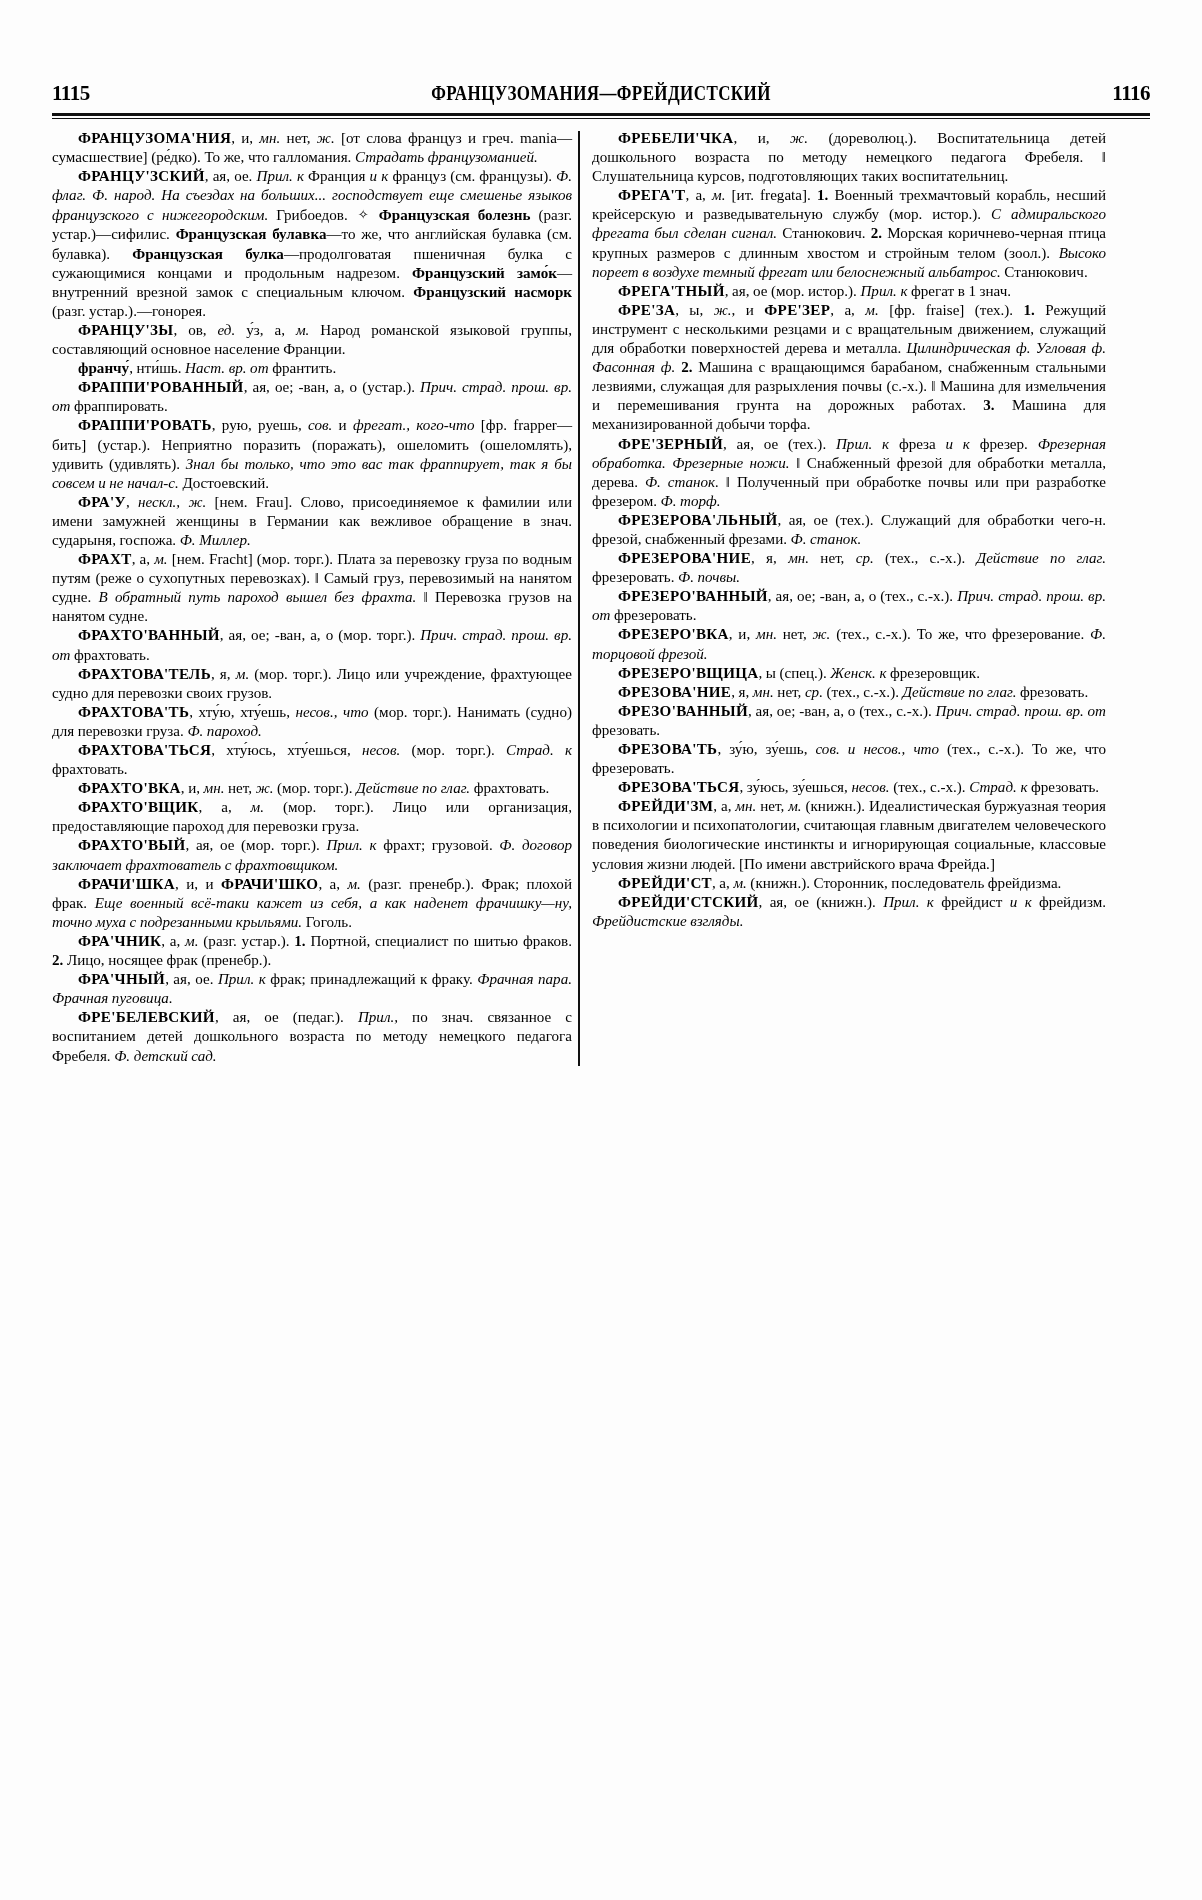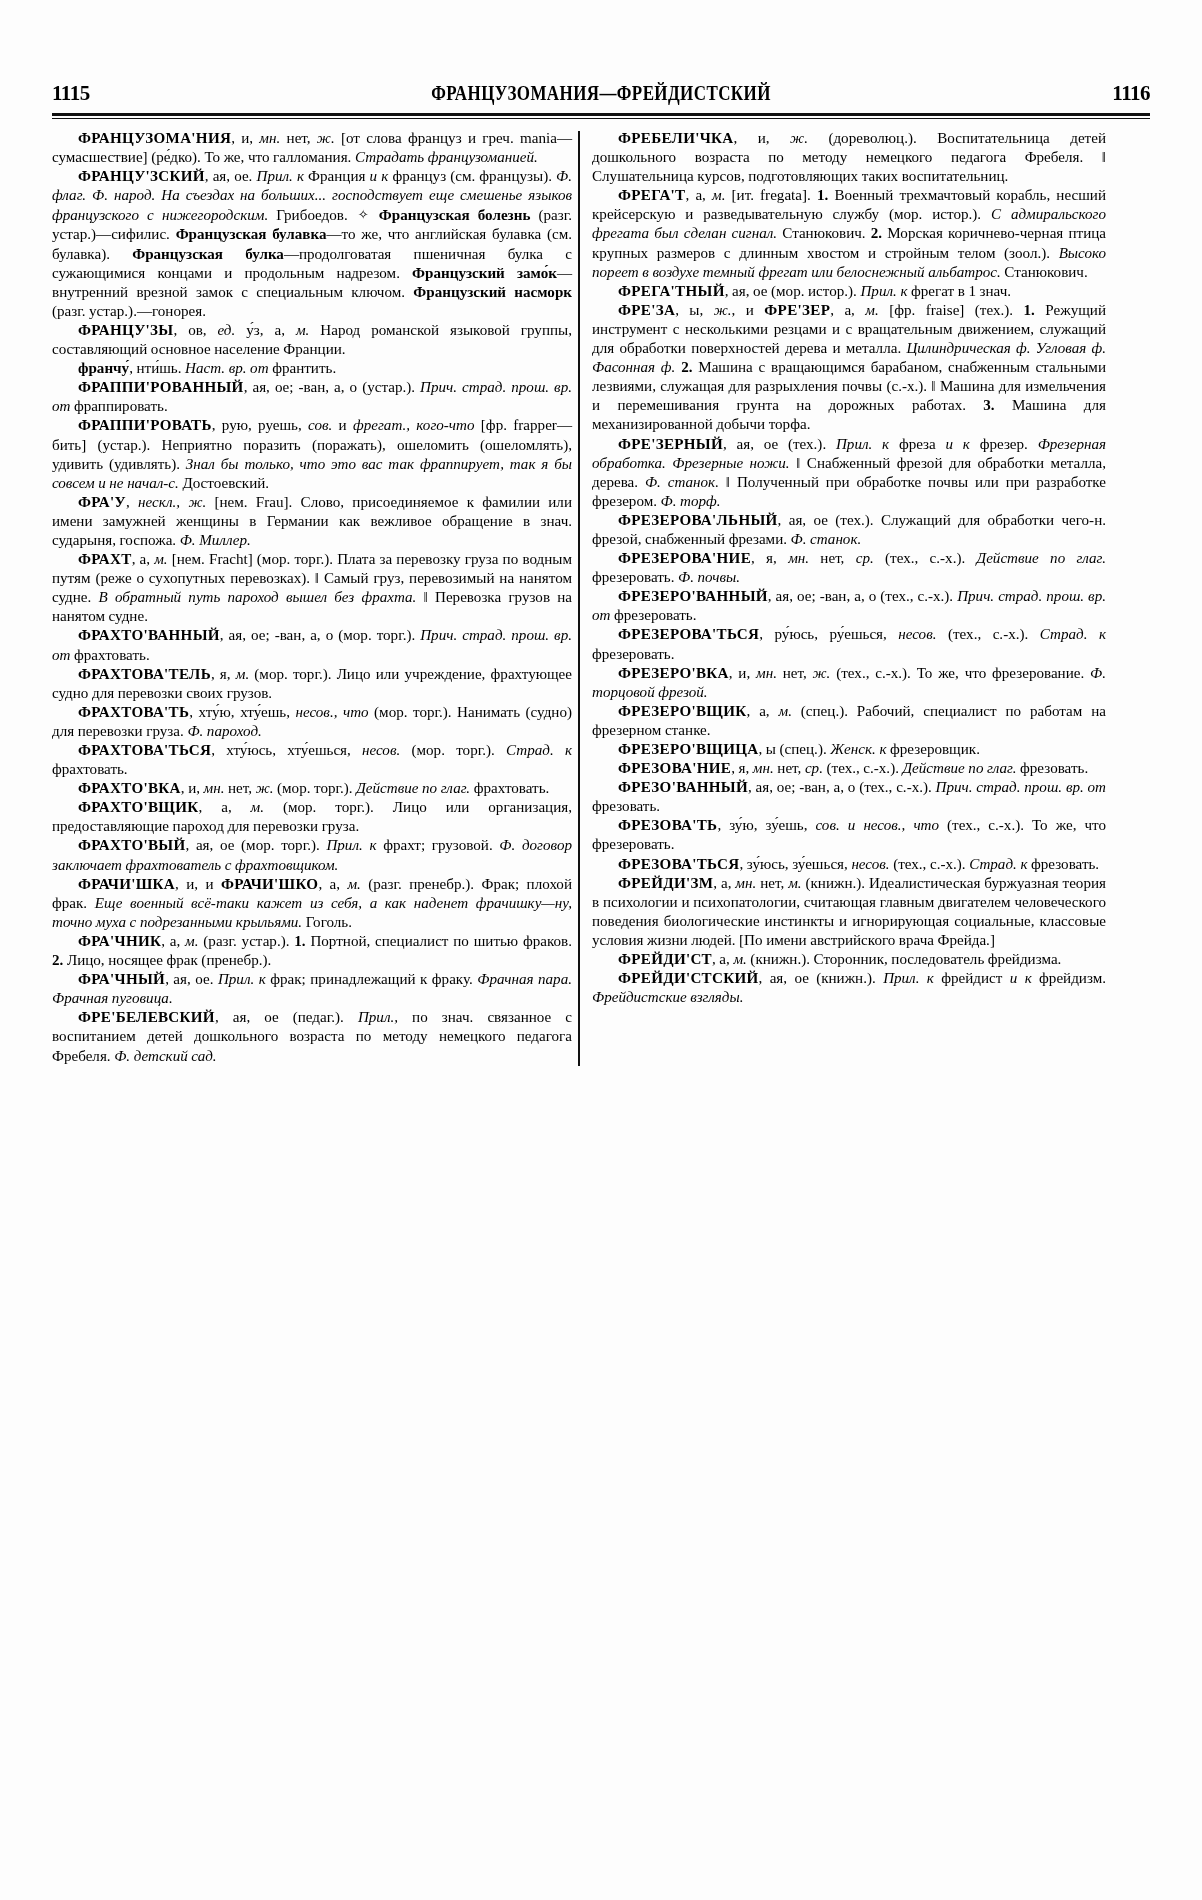--- a/index.html
+++ b/index.html
@@ -149,23 +149,21 @@
     <div class="col-divider"></div>
     <div class="col right">
         <p class="entry"><span class="hw">ФРЕБЕЛИ'ЧКА</span>, и, <span class="it">ж.</span> (дореволюц.). Воспитательница детей дошкольного возраста по методу немецкого педагога Фребеля. ǁ Слушательница курсов, подготовляющих таких воспитательниц.</p>
         <p class="entry"><span class="hw">ФРЕГА'Т</span>, а, <span class="it">м.</span> [ит. <span class="lat">fregata</span>]. <span class="bd">1.</span> Военный трехмачтовый корабль, несший крейсерскую и разведывательную службу (мор. истор.). <span class="it">С адмиральского фрегата был сделан сигнал.</span> Станюкович. <span class="bd">2.</span> Морская коричнево-черная птица крупных размеров с длинным хвостом и стройным телом (зоол.). <span class="it">Высоко пореет в воздухе темный фрегат или белоснежный альбатрос.</span> Станюкович.</p>
         <p class="entry"><span class="hw">ФРЕГА'ТНЫЙ</span>, ая, ое (мор. истор.). <span class="it">Прил. к</span> фрегат в 1 знач.</p>
         <p class="entry"><span class="hw">ФРЕ'ЗА</span>, ы, <span class="it">ж.</span>, и <span class="hw">ФРЕ'ЗЕР</span>, а, <span class="it">м.</span> [фр. <span class="lat">fraise</span>] (тех.). <span class="bd">1.</span> Режущий инструмент с несколькими резцами и с вращательным движением, служащий для обработки поверхностей дерева и металла. <span class="it">Цилиндрическая ф. Угловая ф. Фасонная ф.</span> <span class="bd">2.</span> Машина с вращающимся барабаном, снабженным стальными лезвиями, служащая для разрыхления почвы (с.-х.). ǁ Машина для измельчения и перемешивания грунта на дорожных работах. <span class="bd">3.</span> Машина для механизированной добычи торфа.</p>
         <p class="entry"><span class="hw">ФРЕ'ЗЕРНЫЙ</span>, ая, ое (тех.). <span class="it">Прил. к</span> фреза <span class="it">и к</span> фрезер. <span class="it">Фрезерная обработка. Фрезерные ножи.</span> ǁ Снабженный фрезой для обработки металла, дерева. <span class="it">Ф. станок.</span> ǁ Полученный при обработке почвы или при разработке фрезером. <span class="it">Ф. торф.</span></p>
         <p class="entry"><span class="hw">ФРЕЗЕРОВА'ЛЬНЫЙ</span>, ая, ое (тех.). Служащий для обработки чего-н. фрезой, снабженный фрезами. <span class="it">Ф. станок.</span></p>
         <p class="entry"><span class="hw">ФРЕЗЕРОВА'НИЕ</span>, я, <span class="it">мн.</span> нет, <span class="it">ср.</span> (тех., с.-х.). <span class="it">Действие по глаг.</span> фрезеровать. <span class="it">Ф. почвы.</span></p>
         <p class="entry"><span class="hw">ФРЕЗЕРО'ВАННЫЙ</span>, ая, ое; -ван, а, о (тех., с.-х.). <span class="it">Прич. страд. прош. вр. от</span> фрезеровать.</p>
-        <p class="entry"><span class="hw">ФРЕЗЕРОВА'ТЬСЯ</span>, ру́юсь, ру́ешься, <span class="it">несов.</span> (тех., с.-х.). <span class="it">Страд. к</span> фрезеровать.</p>
         <p class="entry"><span class="hw">ФРЕЗЕРО'ВКА</span>, и, <span class="it">мн.</span> нет, <span class="it">ж.</span> (тех., с.-х.). То же, что фрезерование. <span class="it">Ф. торцовой фрезой.</span></p>
-        <p class="entry"><span class="hw">ФРЕЗЕРО'ВЩИК</span>, а, <span class="it">м.</span> (спец.). Рабочий, специалист по работам на фрезерном станке.</p>
         <p class="entry"><span class="hw">ФРЕЗЕРО'ВЩИЦА</span>, ы (спец.). <span class="it">Женск. к</span> фрезеровщик.</p>
         <p class="entry"><span class="hw">ФРЕЗОВА'НИЕ</span>, я, <span class="it">мн.</span> нет, <span class="it">ср.</span> (тех., с.-х.). <span class="it">Действие по глаг.</span> фрезовать.</p>
         <p class="entry"><span class="hw">ФРЕЗО'ВАННЫЙ</span>, ая, ое; -ван, а, о (тех., с.-х.). <span class="it">Прич. страд. прош. вр. от</span> фрезовать.</p>
         <p class="entry"><span class="hw">ФРЕЗОВА'ТЬ</span>, зу́ю, зу́ешь, <span class="it">сов. и несов., что</span> (тех., с.-х.). То же, что фрезеровать.</p>
         <p class="entry"><span class="hw">ФРЕЗОВА'ТЬСЯ</span>, зу́юсь, зу́ешься, <span class="it">несов.</span> (тех., с.-х.). <span class="it">Страд. к</span> фрезовать.</p>
         <p class="entry"><span class="hw">ФРЕЙДИ'ЗМ</span>, а, <span class="it">мн.</span> нет, <span class="it">м.</span> (книжн.). Идеалистическая буржуазная теория в психологии и психопатологии, считающая главным двигателем человеческого поведения биологические инстинкты и игнорирующая социальные, классовые условия жизни людей. [По имени австрийского врача Фрейда.]</p>
         <p class="entry"><span class="hw">ФРЕЙДИ'СТ</span>, а, <span class="it">м.</span> (книжн.). Сторонник, последователь фрейдизма.</p>
         <p class="entry"><span class="hw">ФРЕЙДИ'СТСКИЙ</span>, ая, ое (книжн.). <span class="it">Прил. к</span> фрейдист <span class="it">и к</span> фрейдизм. <span class="it">Фрейдистские взгляды.</span></p>
       </div>
   </div>

